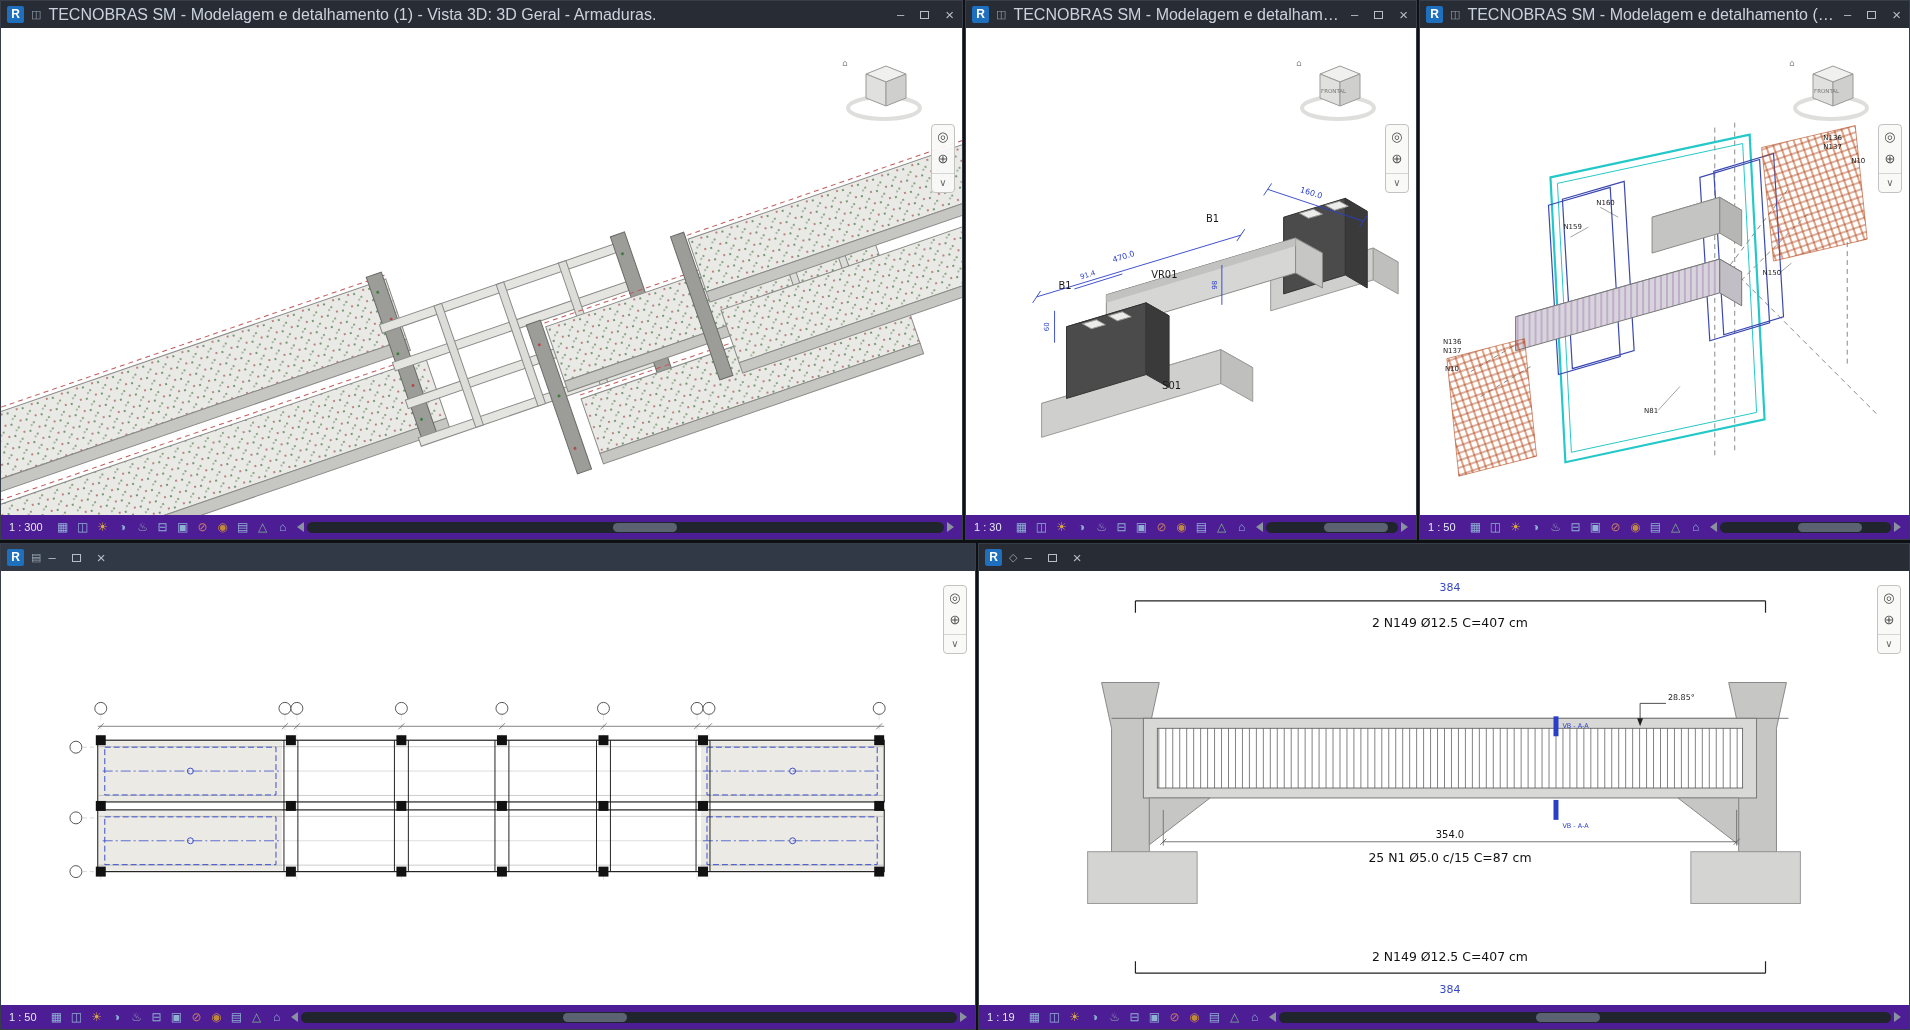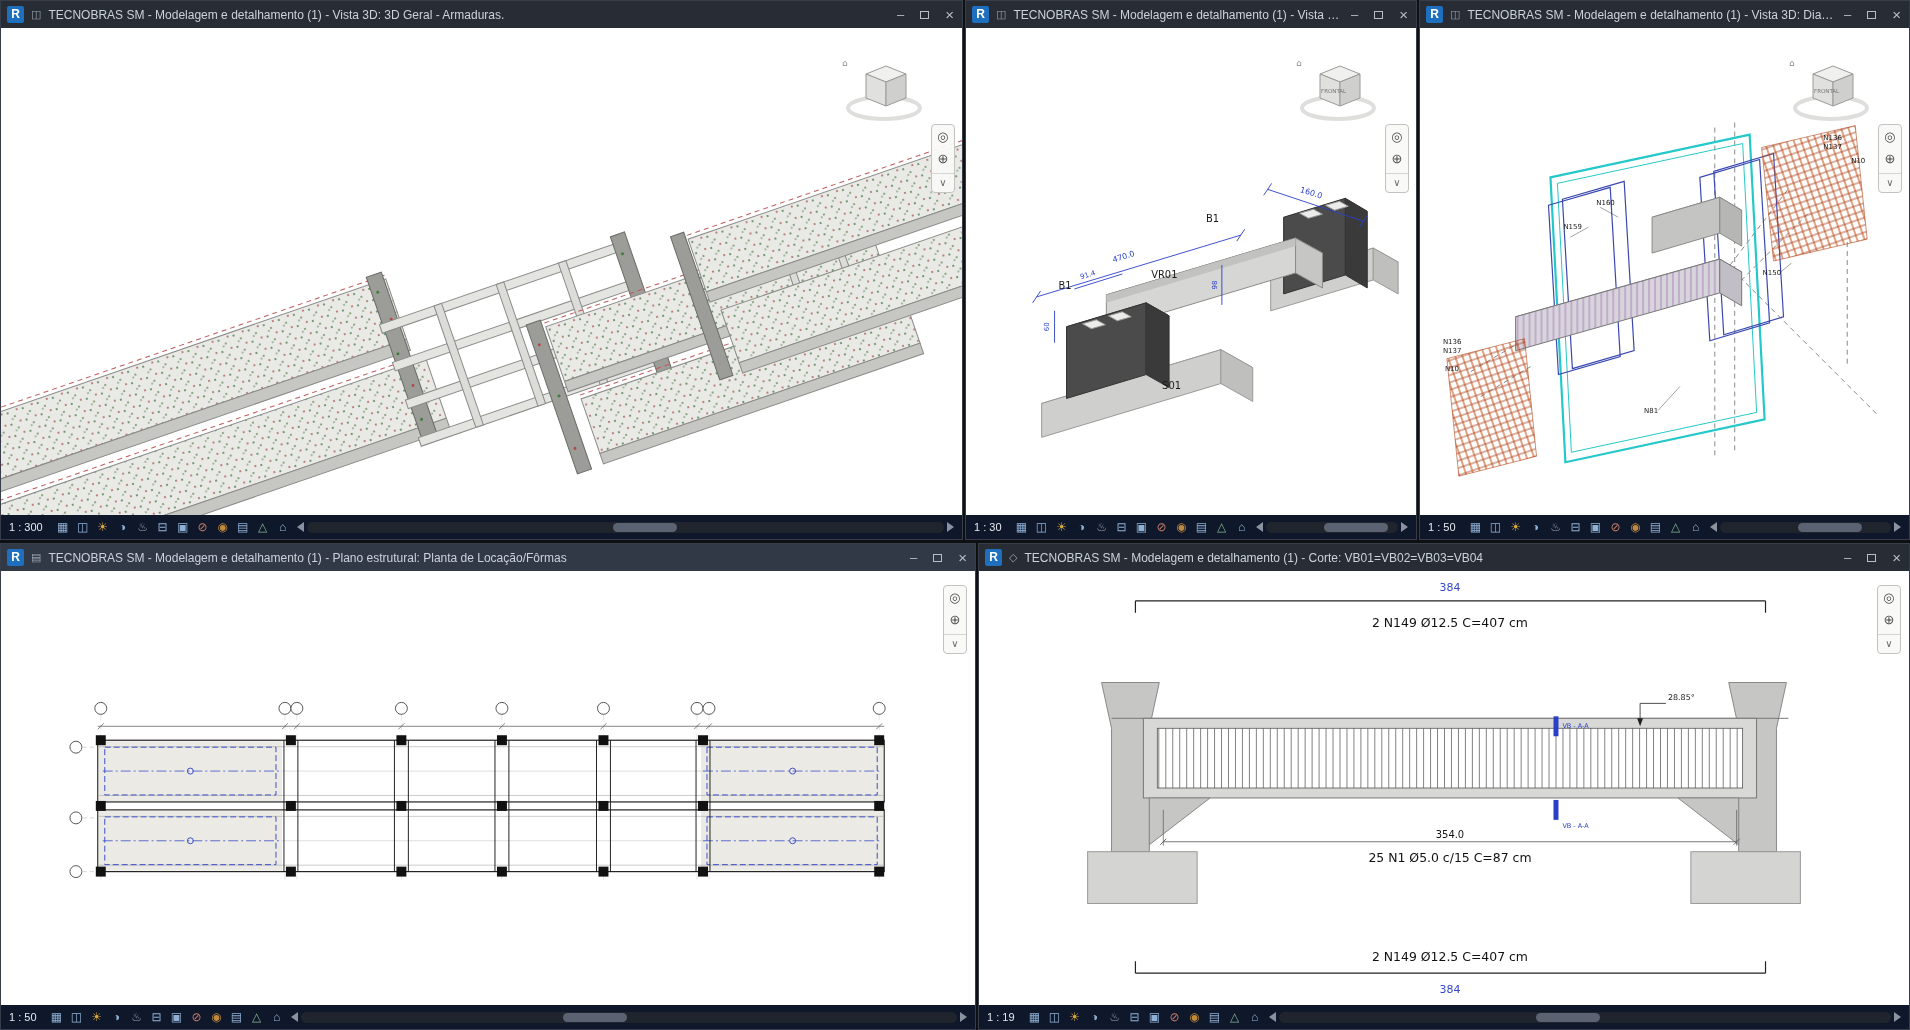--- a/index.html
+++ b/index.html
@@ -14,42 +14,42 @@
   #w3 { left:1419px;top:0;    width:491px; height:540px; }
   #w4 { left:0;     top:543px; width:976px; height:487px; }
   #w5 { left:978px; top:543px; width:932px; height:487px; }
 
   .titlebar { flex:0 0 27px; height:27px; background:#272c35; display:flex;
               align-items:center; padding:0 8px 0 6px; gap:7px; }
   .titlebar.active { background:#313947; }
   .rlogo { width:17px; height:17px; background:#1e6fbe; color:#fff; font-weight:bold;
            font-size:12px; line-height:17px; text-align:center; border-radius:2px; flex:0 0 17px; }
   .vicon { color:#97a1ae; font-size:11px; flex:0 0 auto; }
-  .title-text { color:#ccd2db; font-size:12px; white-space:nowrap; overflow:hidden;
+  .title-text { color:#ccd2db; font-size:16px; white-space:nowrap; overflow:hidden;
                 text-overflow:ellipsis; flex:1 1 auto; }
   .win-btns { display:flex; gap:16px; align-items:center; color:#b8bec8; flex:0 0 auto; }
   .wb { font-size:13px; line-height:13px; cursor:default; }
   .wb.restore { width:9px; height:8px; border:1px solid #b8bec8; display:inline-block; }
   .wb.close { font-size:15px; }
 
   .viewport { flex:1 1 auto; position:relative; background:#fff; overflow:hidden; }
   svg.drawing { position:absolute; left:0; top:0; width:100%; height:100%; display:block; }
   svg text { font-family:"DejaVu Sans", sans-serif; }
 
   .viewcube { position:absolute; top:24px; right:32px; width:96px; height:76px; }
 
   .navbar { position:absolute; width:24px; background:rgba(249,249,248,0.95);
             border:1px solid #c3c3c1; border-radius:4px; display:flex; flex-direction:column;
             align-items:center; padding:4px 0; gap:7px; color:#4c4c4c; font-size:13px; }
   .navbar .nav-chev { font-size:10px; color:#6a6a6a; border-top:1px solid #d5d5d3;
                       width:100%; text-align:center; padding-top:3px; }
   #w1 .navbar, #w2 .navbar, #w3 .navbar { top:96px; right:7px; }
   #w4 .navbar, #w5 .navbar { top:14px; right:8px; }
 
-  .controlbar { flex:0 0 24px; height:24px; background:#0f172a; display:flex;
+  .controlbar { flex:0 0 24px; height:24px; background:#4c1d95; display:flex;
                 align-items:center; padding:0 5px; gap:2px; }
   .vc-scale { color:#e5e9ef; font-size:11px; padding:0 9px 0 3px; white-space:nowrap; }
   .vc-icons { display:flex; align-items:center; gap:2px; }
   .vc-icon { width:18px; text-align:center; font-size:12px; line-height:22px; }
   .hscroll { flex:1 1 auto; height:14px; margin:0 3px; display:flex; align-items:center; gap:3px; }
   .hscroll .track { flex:1; height:11px; background:#20242c; border-radius:6px; position:relative; }
   .hscroll .thumb { position:absolute; top:1px; height:9px; width:64px; background:#5b6272; border-radius:5px; }
   #w1 .thumb{left:48%;} #w2 .thumb{left:44%;} #w3 .thumb{left:46%;} #w4 .thumb{left:40%;} #w5 .thumb{left:42%;}
   .arr { width:0; height:0; border-style:solid; display:inline-block; }
   .arr.left  { border-width:5px 7px 5px 0; border-color:transparent #8a92a0 transparent transparent; }
@@ -404,21 +404,20 @@
           </div>
         <span class="arr right"></span>
       </div>
     </div>
   </div>
 
   <div class="window" id="w4">
     <div class="titlebar active">
       <span class="rlogo">R</span>
       <span class="vicon">▤</span>
-      <span class="title-text">TECNOBRAS SM - Modelagem e detalhamento (1) - Plano estrutural: Planta de Locação/Fôrmas</span>
       <span class="win-btns">
         <span class="wb">–</span>
         <span class="wb restore"></span>
         <span class="wb close">×</span>
       </span>
     </div>
     <div class="viewport">
       <svg class="drawing" viewBox="0 0 974 436">
 
         <g stroke="#c8c8c8" stroke-width="0.5" stroke-dasharray="6 4">
@@ -567,21 +566,20 @@
           </div>
         <span class="arr right"></span>
       </div>
     </div>
   </div>
 
   <div class="window" id="w5">
     <div class="titlebar">
       <span class="rlogo">R</span>
       <span class="vicon">◇</span>
-      <span class="title-text">TECNOBRAS SM - Modelagem e detalhamento (1) - Corte: VB01=VB02=VB03=VB04</span>
       <span class="win-btns">
         <span class="wb">–</span>
         <span class="wb restore"></span>
         <span class="wb close">×</span>
       </span>
     </div>
     <div class="viewport">
       <svg class="drawing" viewBox="0 0 930 436">
         <defs>
           <pattern id="stir5" width="7" height="10" patternUnits="userSpaceOnUse">

